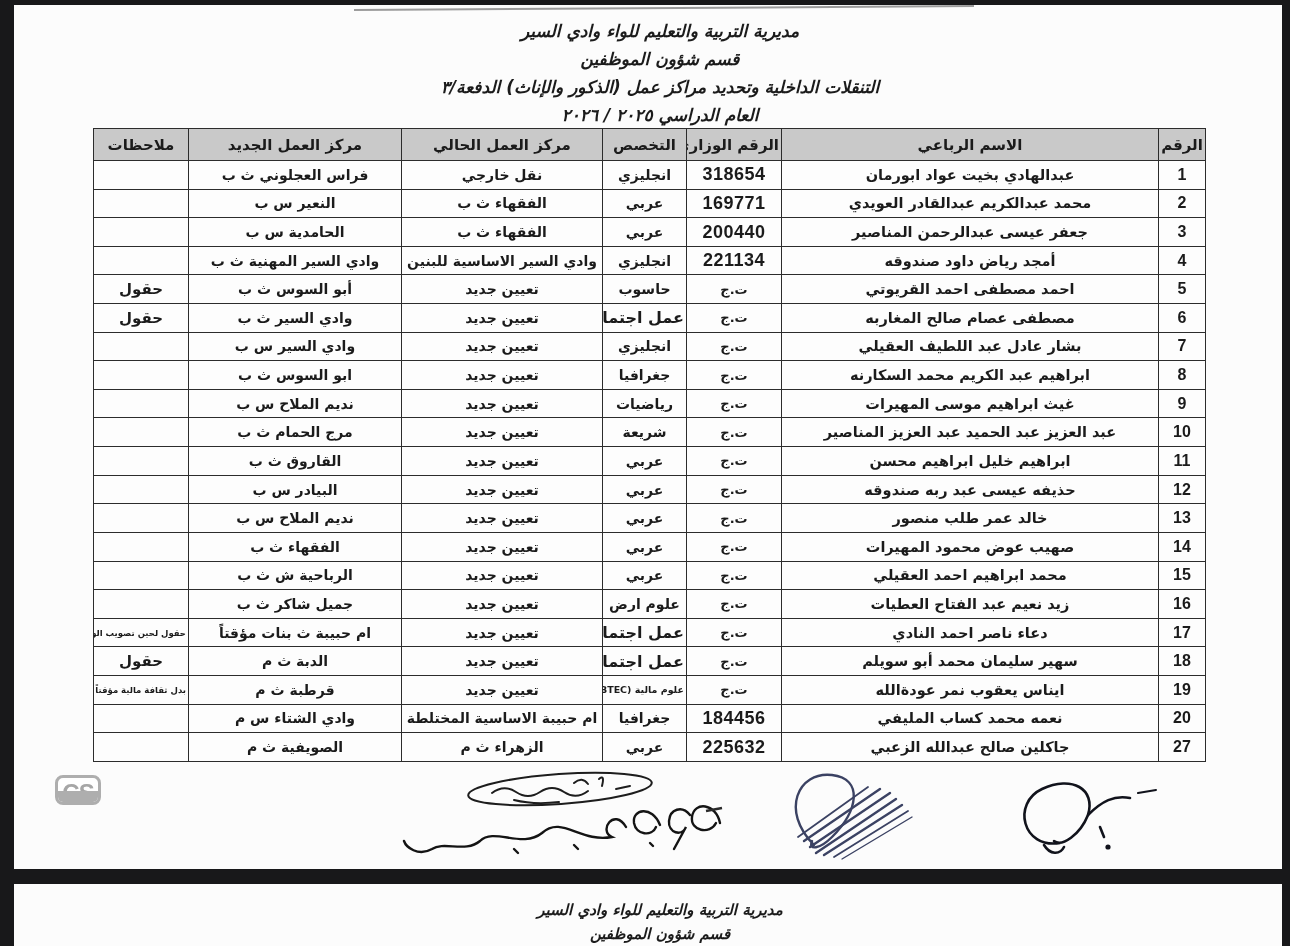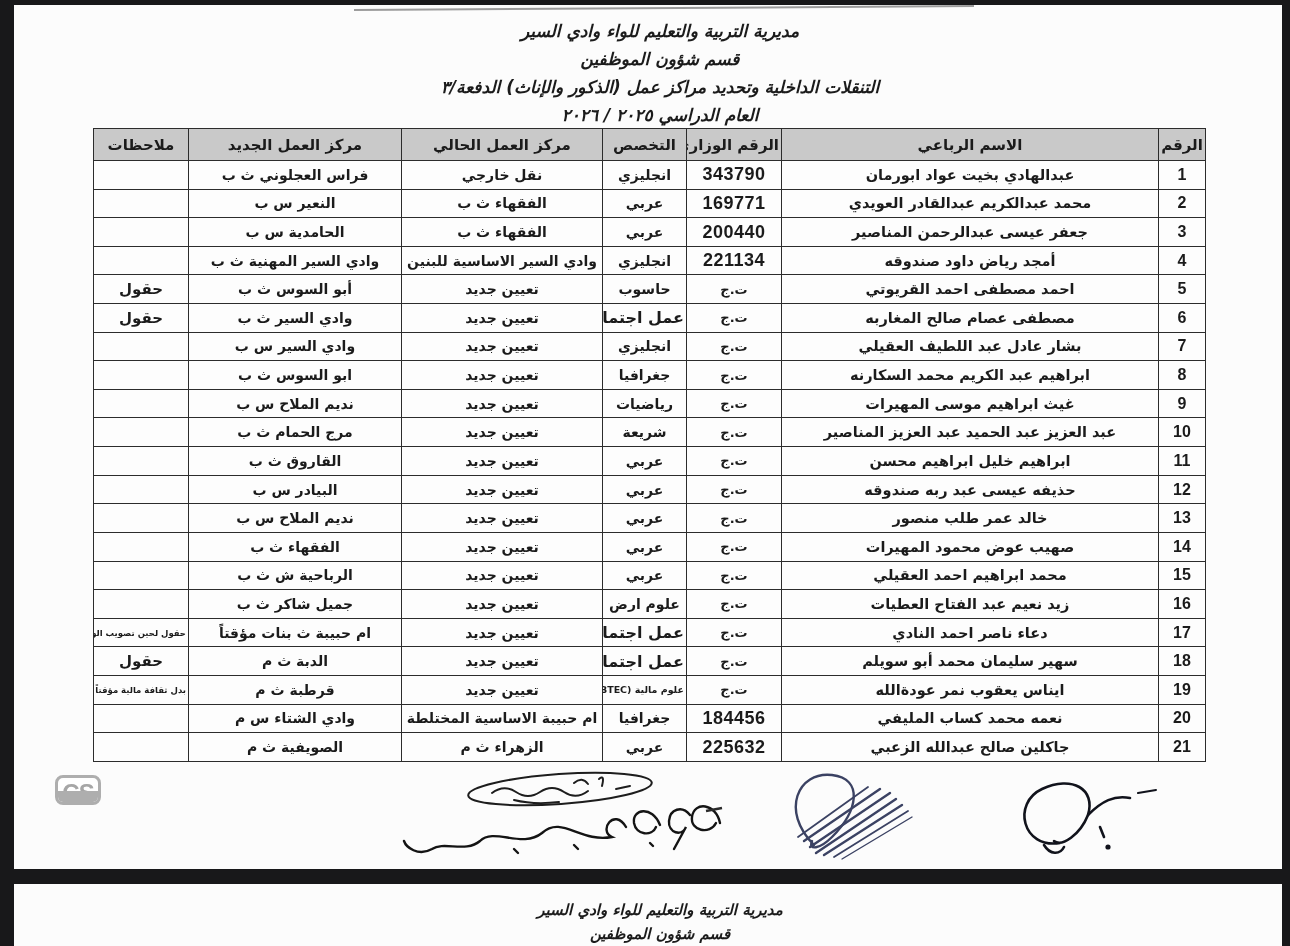--- a/index.html
+++ b/index.html
@@ -92,21 +92,21 @@
         <th>التخصص</th>
         <th>مركز العمل الحالي</th>
         <th>مركز العمل الجديد</th>
         <th>ملاحظات</th>
       </tr>
     </thead>
     <tbody>
         <tr>
           <td class="cell-no">1</td>
           <td class="cell-name">عبدالهادي بخيت عواد ابورمان</td>
-          <td class="cell-ministry num">343790</td>
+          <td class="cell-ministry num">318654</td>
           <td class="cell-specialty">انجليزي</td>
           <td class="cell-current">نقل خارجي</td>
           <td class="cell-new">فراس العجلوني ث ب</td>
           <td class="cell-notes notes-bold"></td>
         </tr>
         <tr>
           <td class="cell-no">2</td>
           <td class="cell-name">محمد عبدالكريم عبدالقادر العويدي</td>
           <td class="cell-ministry num">169771</td>
           <td class="cell-specialty">عربي</td>
@@ -270,21 +270,21 @@
         <tr>
           <td class="cell-no">20</td>
           <td class="cell-name">نعمه محمد كساب المليفي</td>
           <td class="cell-ministry num">184456</td>
           <td class="cell-specialty">جغرافيا</td>
           <td class="cell-current">ام حبيبة الاساسية المختلطة</td>
           <td class="cell-new">وادي الشتاء س م</td>
           <td class="cell-notes notes-bold"></td>
         </tr>
         <tr>
-          <td class="cell-no">21</td>
+          <td class="cell-no">27</td>
           <td class="cell-name">جاكلين صالح عبدالله الزعبي</td>
           <td class="cell-ministry num">225632</td>
           <td class="cell-specialty">عربي</td>
           <td class="cell-current">الزهراء ث م</td>
           <td class="cell-new">الصويفية ث م</td>
           <td class="cell-notes notes-bold"></td>
         </tr>
       </tbody>
   </table>
 

